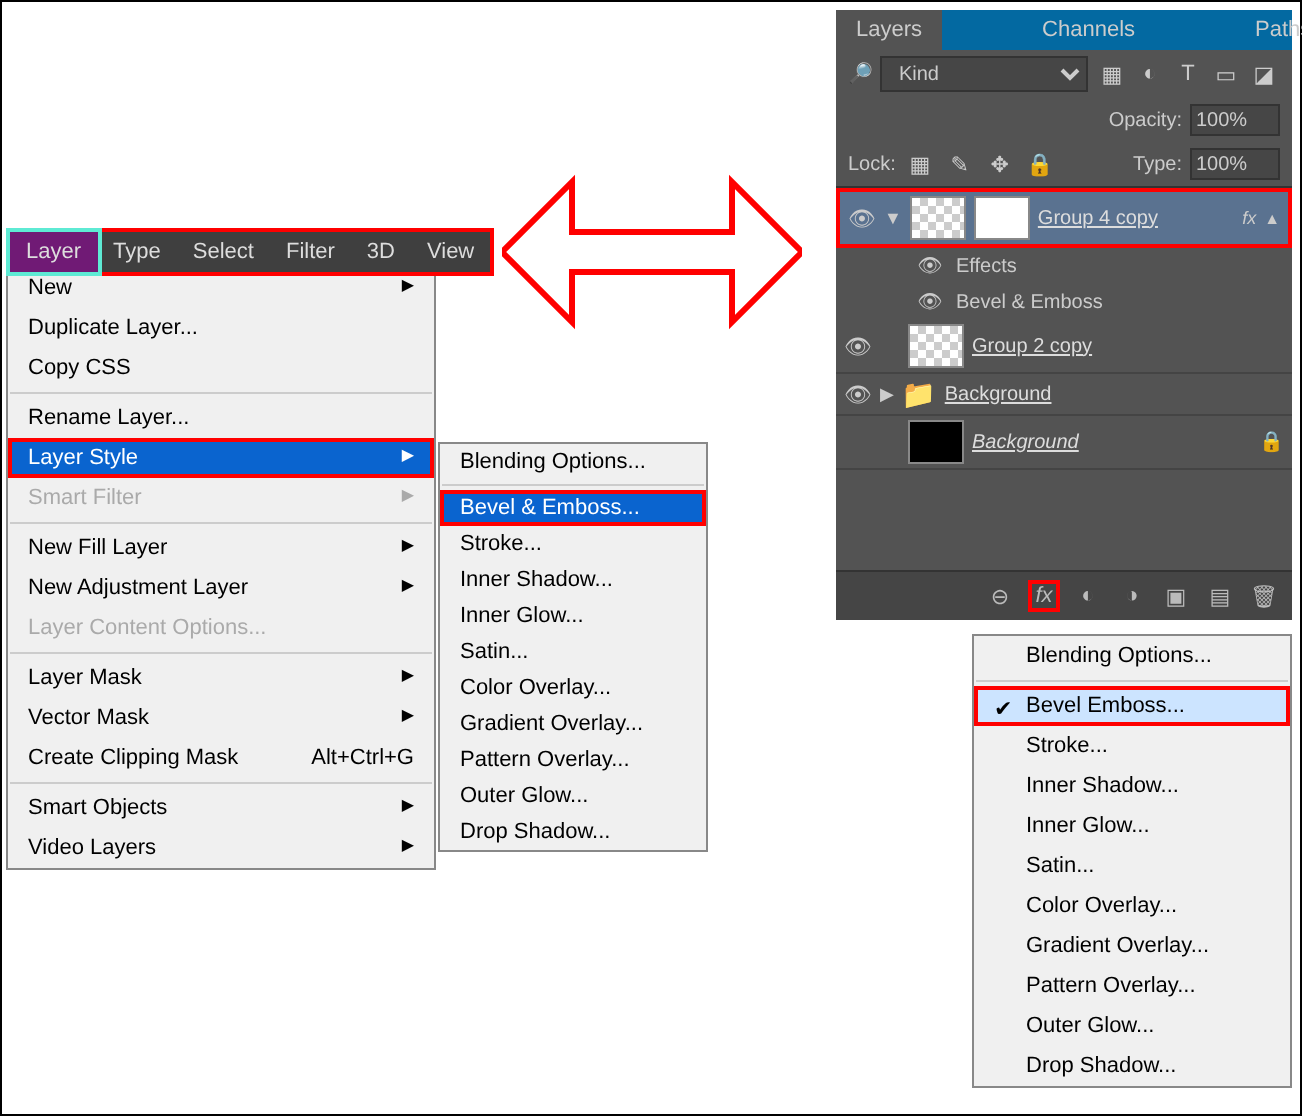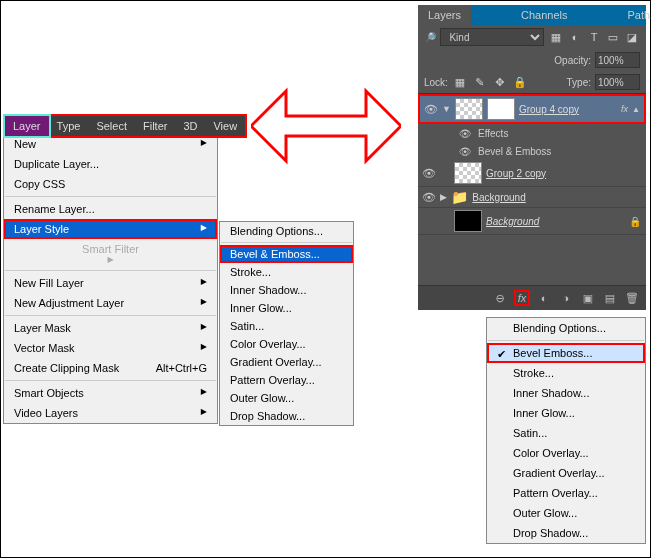--- a/index.html
+++ b/index.html
@@ -7,21 +7,21 @@
 .canvas { position: relative; width: 651px; height: 558px; border: 1px solid #000; }
 
 
 .menubar { position: absolute; top: 113px; left: 2px; background: #3f3f3f; display: flex; border: 2px solid red; z-index: 5; }
 .menubar-item { color: #ddd; font-size: 11px; padding: 4px 8px; cursor: pointer; }
 .menubar-item.active { border: 2px solid #5eead4; margin: -2px; background: #701a75; }
 
 
 .menu1 { position: absolute; top: 132px; left: 2px; background: #f0f0f0; border: 1px solid #888; width: 215px; font-size: 11px; z-index: 4; }
 .menu1-item { padding: 4px 10px; display: flex; justify-content: space-between; color: #000; text-align: center; }
-.menu1-item.disabled { color: #aaa; flex-direction: column; }
+.menu1-item.disabled { color: #aaa; }
 .menu1-item.hl { background: #0a64cf; color: #fff; border: 2px solid red; padding: 2px 8px; }
 .menu1-sep { height: 1px; background: #ccc; margin: 2px 1px; }
 .menu1-arrow { font-size: 8px; }
 
 
 .menu2 { position: absolute; top: 220px; left: 218px; background: #f0f0f0; border: 1px solid #888; width: 135px; font-size: 11px; z-index: 4; }
 .menu2-item { padding: 3px 10px; color: #000; }
 .menu2-item.hl { background: #0a64cf; color: #fff; border: 2px solid red; padding: 1px 8px; }
 
 
@@ -99,20 +99,23 @@
       </div>
   <div class="menu1-sep"></div>
   <div class="menu1-item">
         <span>New Fill Layer</span>
         <span class="menu1-arrow">▶</span>
       </div>
   <div class="menu1-item">
         <span>New Adjustment Layer</span>
         <span class="menu1-arrow">▶</span>
       </div>
+  <div class="menu1-item disabled">
+        <span>Layer Content Options...</span>
+      </div>
   <div class="menu1-sep"></div>
   <div class="menu1-item">
         <span>Layer Mask</span>
         <span class="menu1-arrow">▶</span>
       </div>
   <div class="menu1-item">
         <span>Vector Mask</span>
         <span class="menu1-arrow">▶</span>
       </div>
   <div class="menu1-item">

